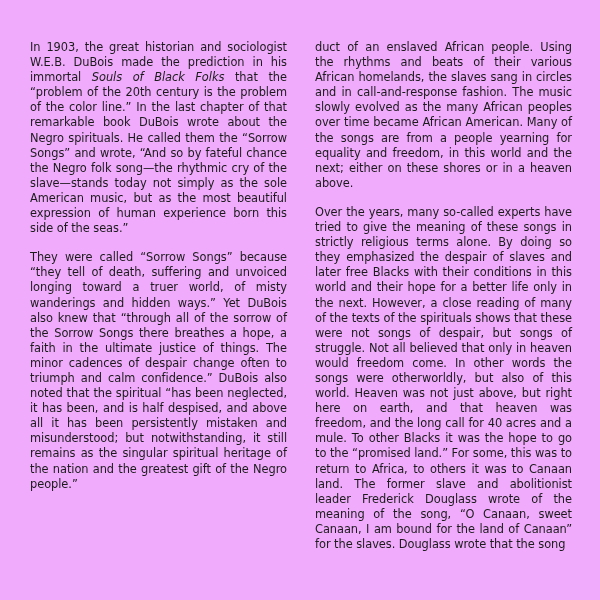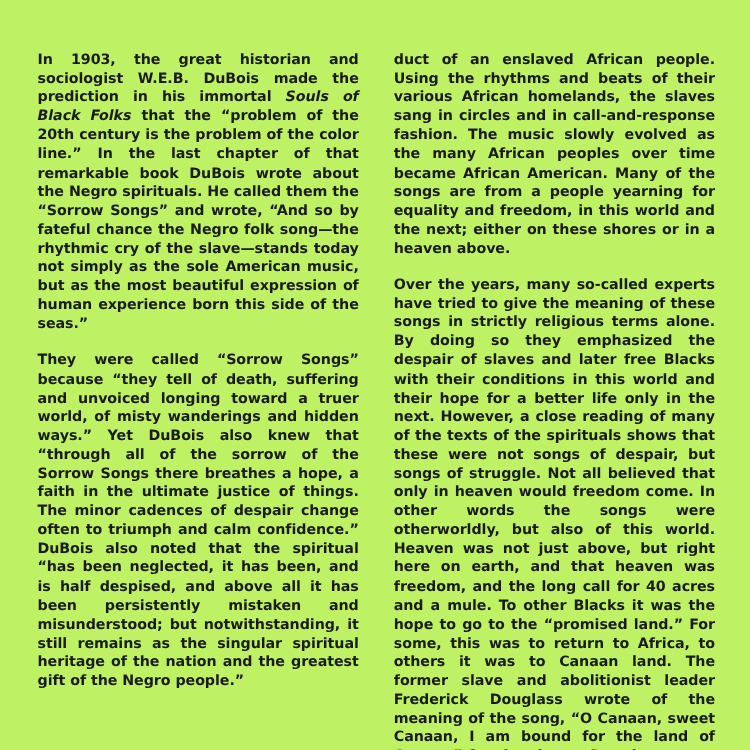--- a/index.html
+++ b/index.html
@@ -13,22 +13,21 @@
     font-family: "DejaVu Sans", sans-serif;
     color: #1a1a1a;
     overflow: hidden;
   }
   #page {
     position: relative;
     width: 600px;
     height: 600px;
     box-sizing: border-box;
     padding: 40px 28px 18px 30px;
-    background: #bef264;
-    font-weight: bold;
+    background: #f0abfc;
   }
   .columns {
     display: flex;
     flex-direction: row;
     gap: 28px;
     height: 100%;
   }
   .column {
     flex: 1 1 0;
     display: flex;

